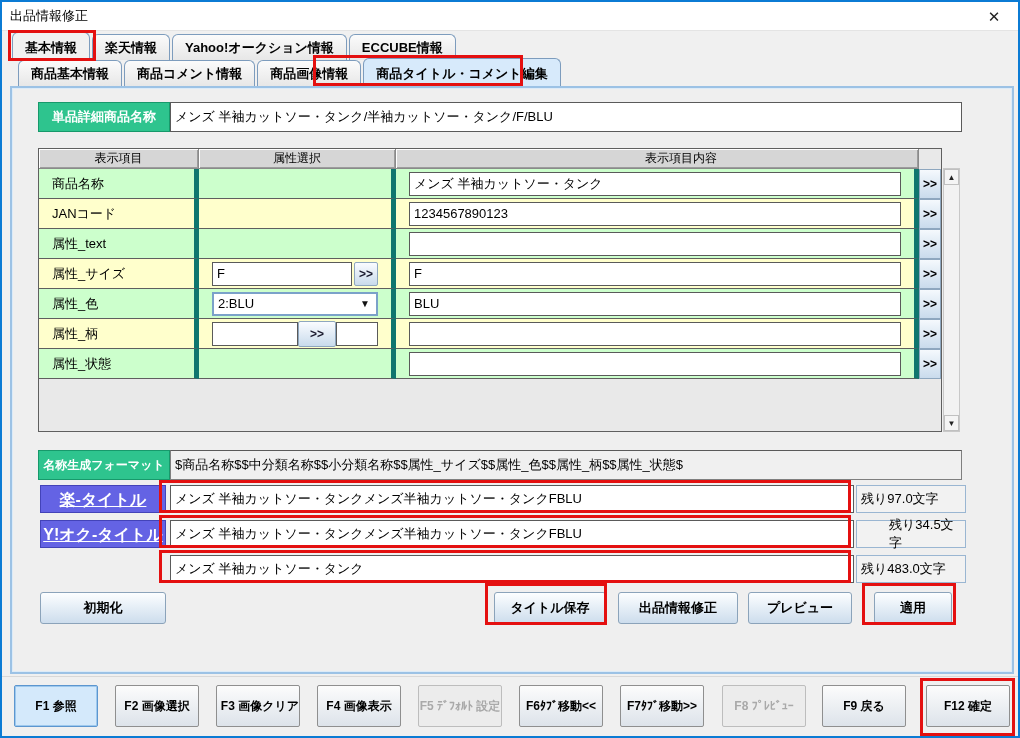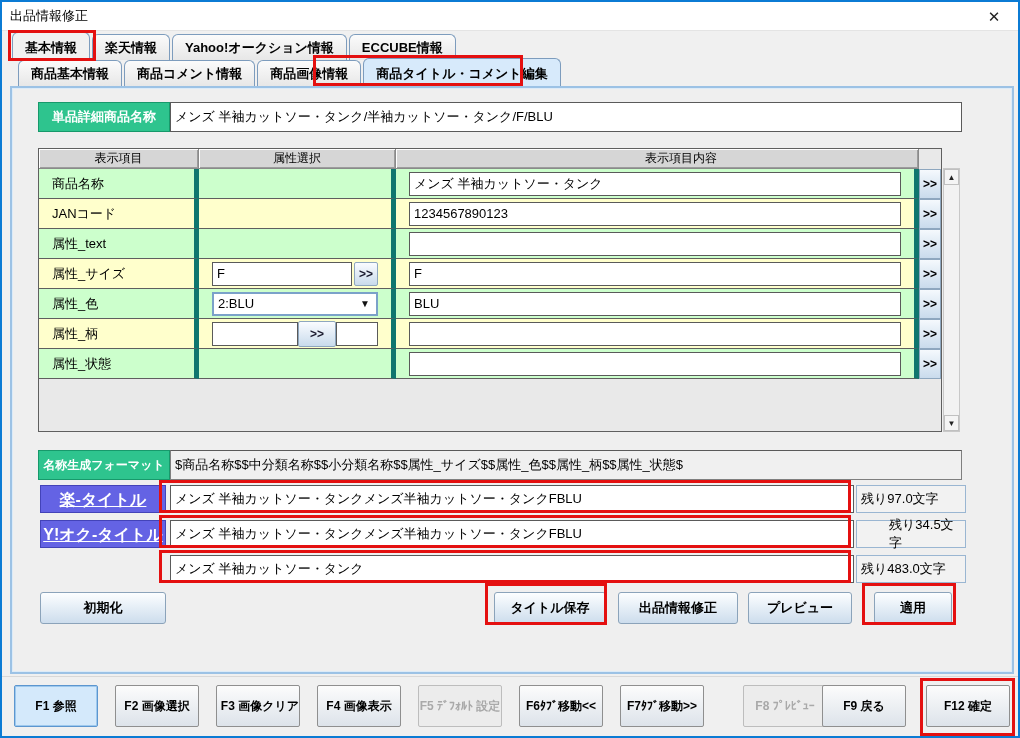--- a/index.html
+++ b/index.html
@@ -258,21 +258,21 @@
   </div>
 
   <div class="fnbar">
     <button class="fn-btn focused" style="left:12px;">F1 参照</button>
     <button class="fn-btn" style="left:113px;">F2 画像選択</button>
     <button class="fn-btn" style="left:214px;text-align:right;">F3 画像クリア</button>
     <button class="fn-btn" style="left:315px;">F4 画像表示</button>
     <button class="fn-btn disabled" style="left:416px;">F5 ﾃﾞﾌｫﾙﾄ 設定</button>
     <button class="fn-btn" style="left:517px;">F6ﾀﾌﾞ移動&lt;&lt;</button>
     <button class="fn-btn" style="left:618px;">F7ﾀﾌﾞ移動&gt;&gt;</button>
-    <button class="fn-btn disabled" style="left:741px;">F8 ﾌﾟﾚﾋﾞｭｰ</button>
+    <button class="fn-btn disabled" style="left:720px;">F8 ﾌﾟﾚﾋﾞｭｰ</button>
     <button class="fn-btn" style="left:820px;">F9 戻る</button>
     <button class="fn-btn" style="left:924px;">F12 確定</button>
   </div>
 
   <div class="redbox" style="left:6px;   top:28px;  width:88px;  height:31px;"></div>
   <div class="redbox" style="left:311px; top:53px;  width:210px; height:31px;"></div>
   <div class="redbox" style="left:157px; top:478px; width:692px; height:33px;"></div>
   <div class="redbox" style="left:157px; top:513px; width:692px; height:33px;"></div>
   <div class="redbox" style="left:157px; top:548px; width:692px; height:33px;"></div>
   <div class="redbox" style="left:483px; top:581px; width:122px; height:42px;"></div>

